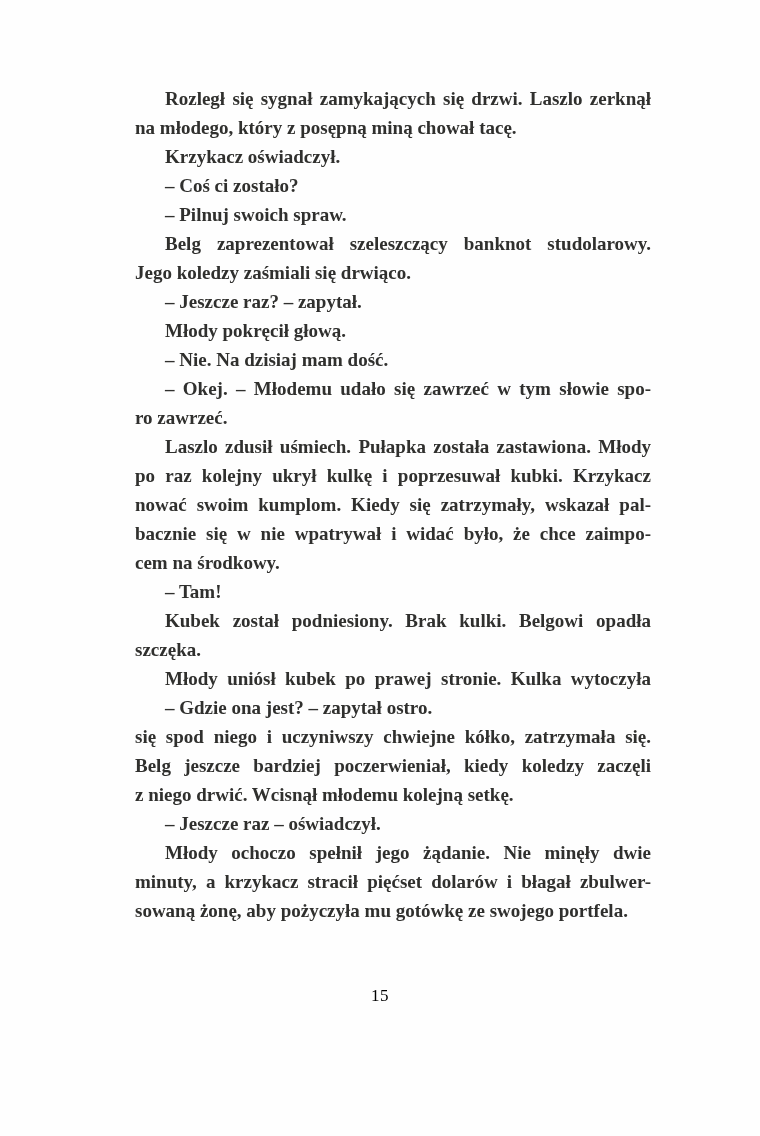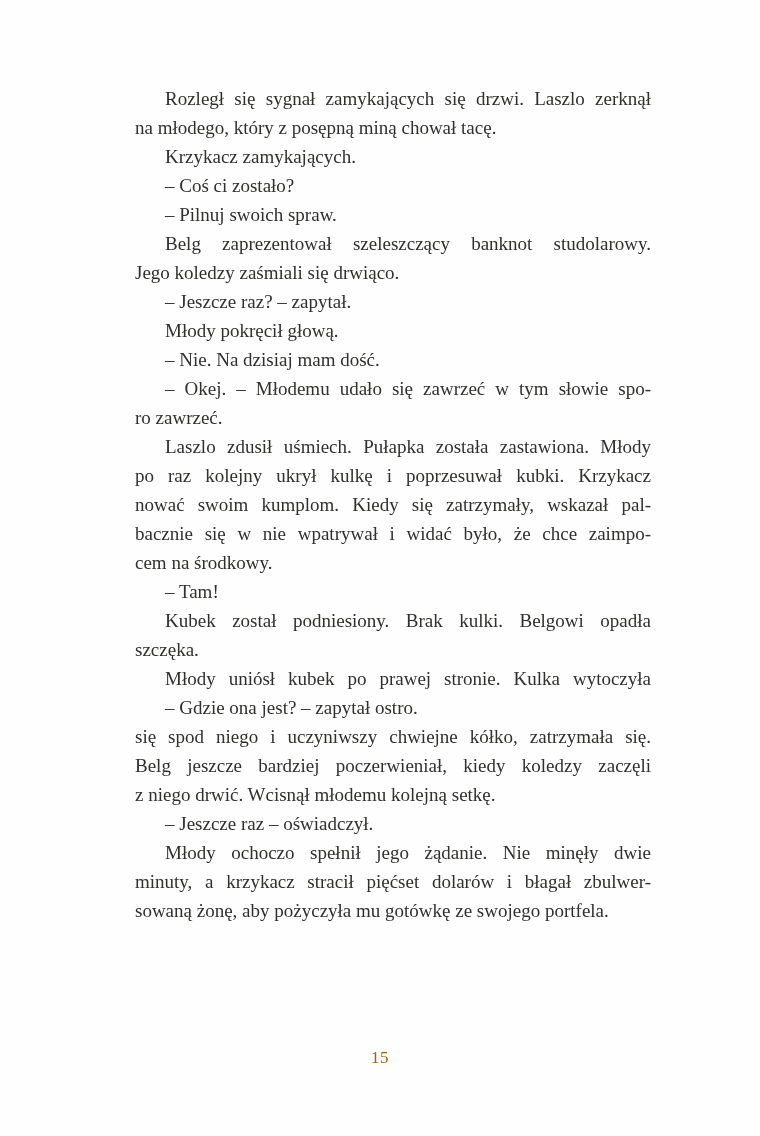--- a/index.html
+++ b/index.html
@@ -20,48 +20,49 @@
     left: 135px;
     top: 84px;
     width: 516px;
     font-size: 19px;
     line-height: 29px;
     color: #30302e;
     text-rendering: optimizeLegibility;
   }
   .text-line {
     min-height: 29px;
+    font-weight: bold;
   }
   
   .text-line.fill {
     text-align: justify;
     text-align-last: justify;
   }
   .text-line.indent {
     text-indent: 30px;
   }
   .page-number {
     position: absolute;
     left: 0;
     right: 0;
-    top: 1048px;
+    top: 986px;
     text-align: center;
     font-size: 17px;
     letter-spacing: 0.5px;
-    color: #a16207;
+    color: #000000;
   }
 </style>
 </head>
 <body>
 
 <div class="page">
   <div class="text-block" id="text-block">
       <div class="text-line indent fill">Rozległ się sygnał zamykających się drzwi. Laszlo zerknął</div>
       <div class="text-line">na młodego, który z posępną miną chował tacę.</div>
-      <div class="text-line indent">Krzykacz zamykających.</div>
+      <div class="text-line indent">Krzykacz oświadczył.</div>
       <div class="text-line indent">– Coś ci zostało?</div>
       <div class="text-line indent">– Pilnuj swoich spraw.</div>
       <div class="text-line indent fill">Belg zaprezentował szeleszczący banknot studolarowy.</div>
       <div class="text-line">Jego koledzy zaśmiali się drwiąco.</div>
       <div class="text-line indent">– Jeszcze raz? – zapytał.</div>
       <div class="text-line indent">Młody pokręcił głową.</div>
       <div class="text-line indent">– Nie. Na dzisiaj mam dość.</div>
       <div class="text-line indent fill">– Okej. – Młodemu udało się zawrzeć w tym słowie spo-</div>
       <div class="text-line">ro zawrzeć.</div>
       <div class="text-line indent fill">Laszlo zdusił uśmiech. Pułapka została zastawiona. Młody</div>

